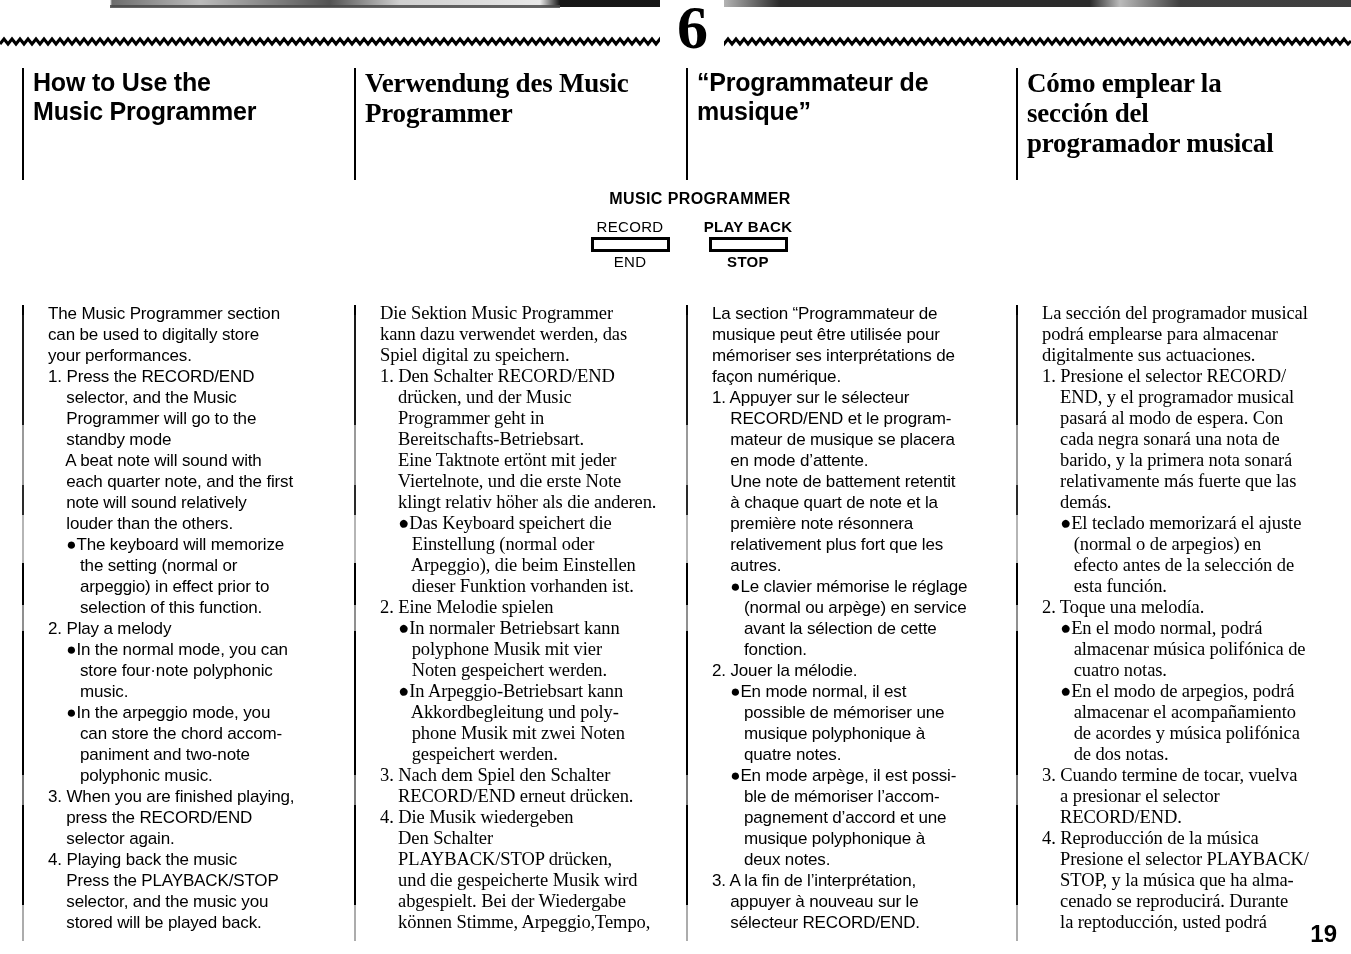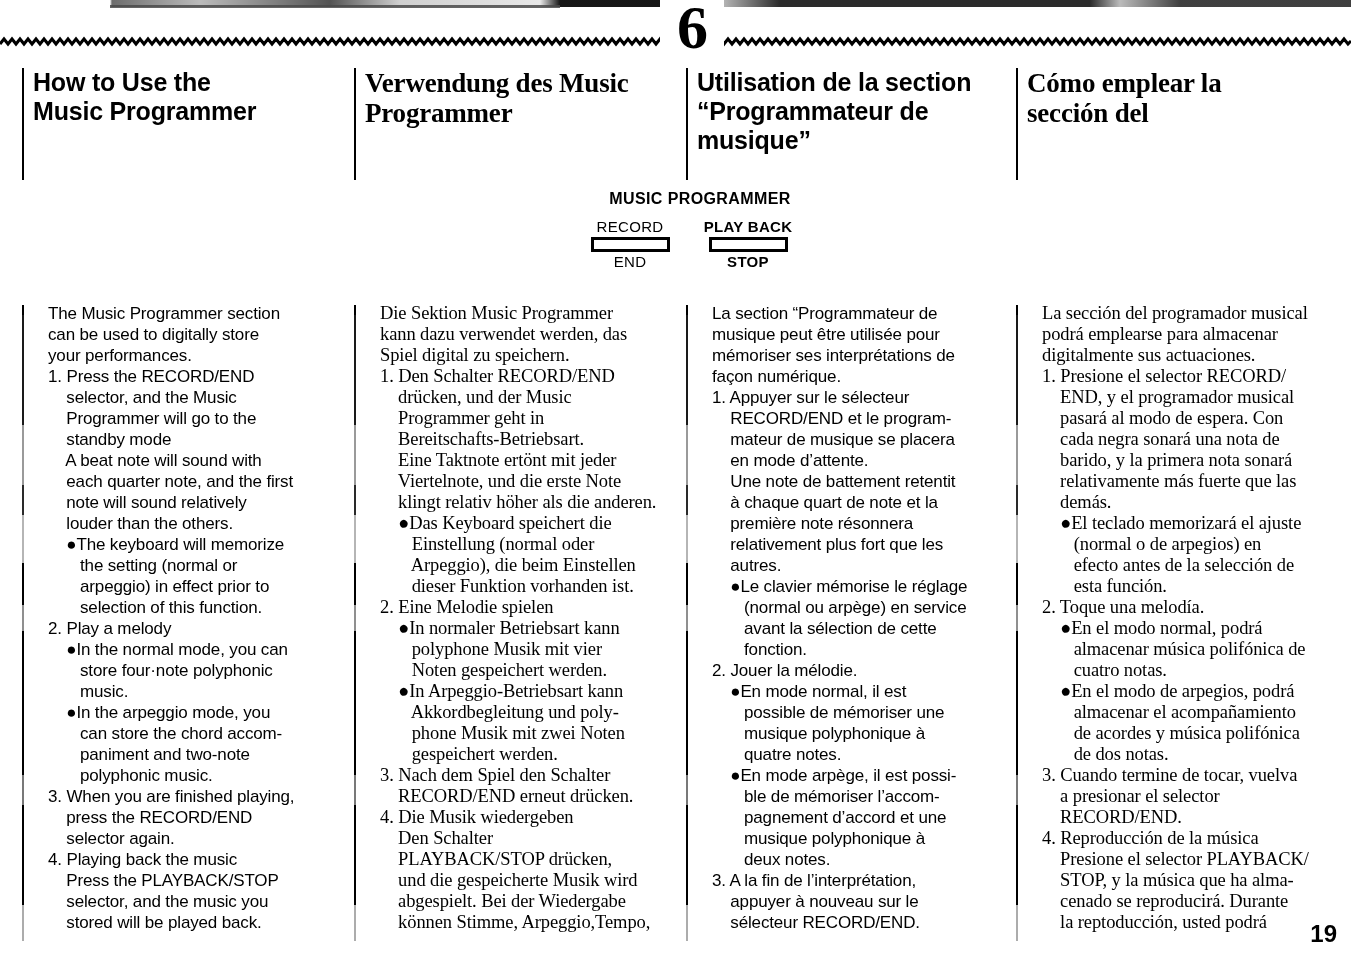--- a/index.html
+++ b/index.html
@@ -259,29 +259,29 @@
       </h1>
   </div>
   <div class="head-col c2">
     <h1 class="head-title serif">
         <span class="ln">Verwendung des Music</span>
         <span class="ln">Programmer</span>
       </h1>
   </div>
   <div class="head-col c3">
     <h1 class="head-title sans">
-        <span class="ln">Utilisation de la section</span>
         <span class="ln">“Programmateur de</span>
         <span class="ln">musique”</span>
       </h1>
   </div>
   <div class="head-col c4">
     <h1 class="head-title serif">
         <span class="ln">Cómo emplear la</span>
         <span class="ln">sección del</span>
+        <span class="ln">programador musical</span>
       </h1>
   </div>
 </div>
 
 <div class="panel-diagram">
   <div class="panel-caption">MUSIC PROGRAMMER</div>
 
   <div class="switch-group left">
     <div class="switch-label">RECORD</div>
     <div class="switch-box"></div>

